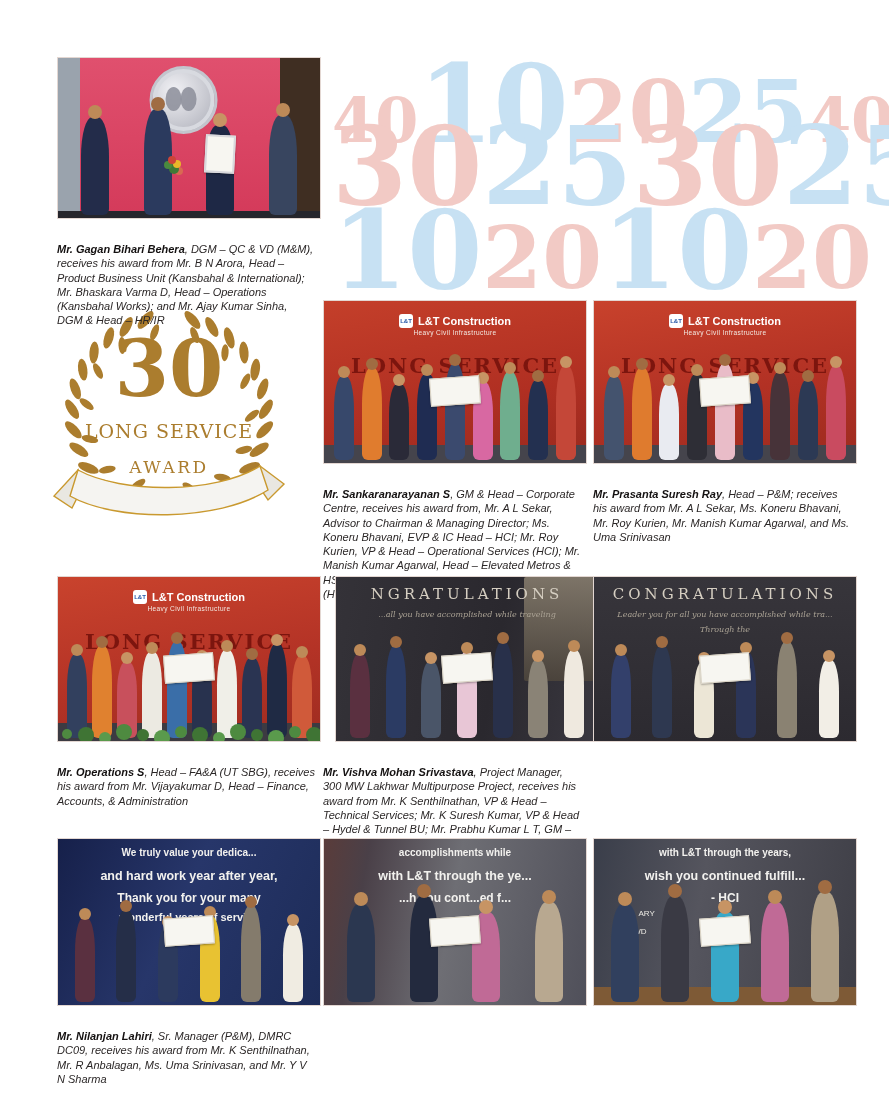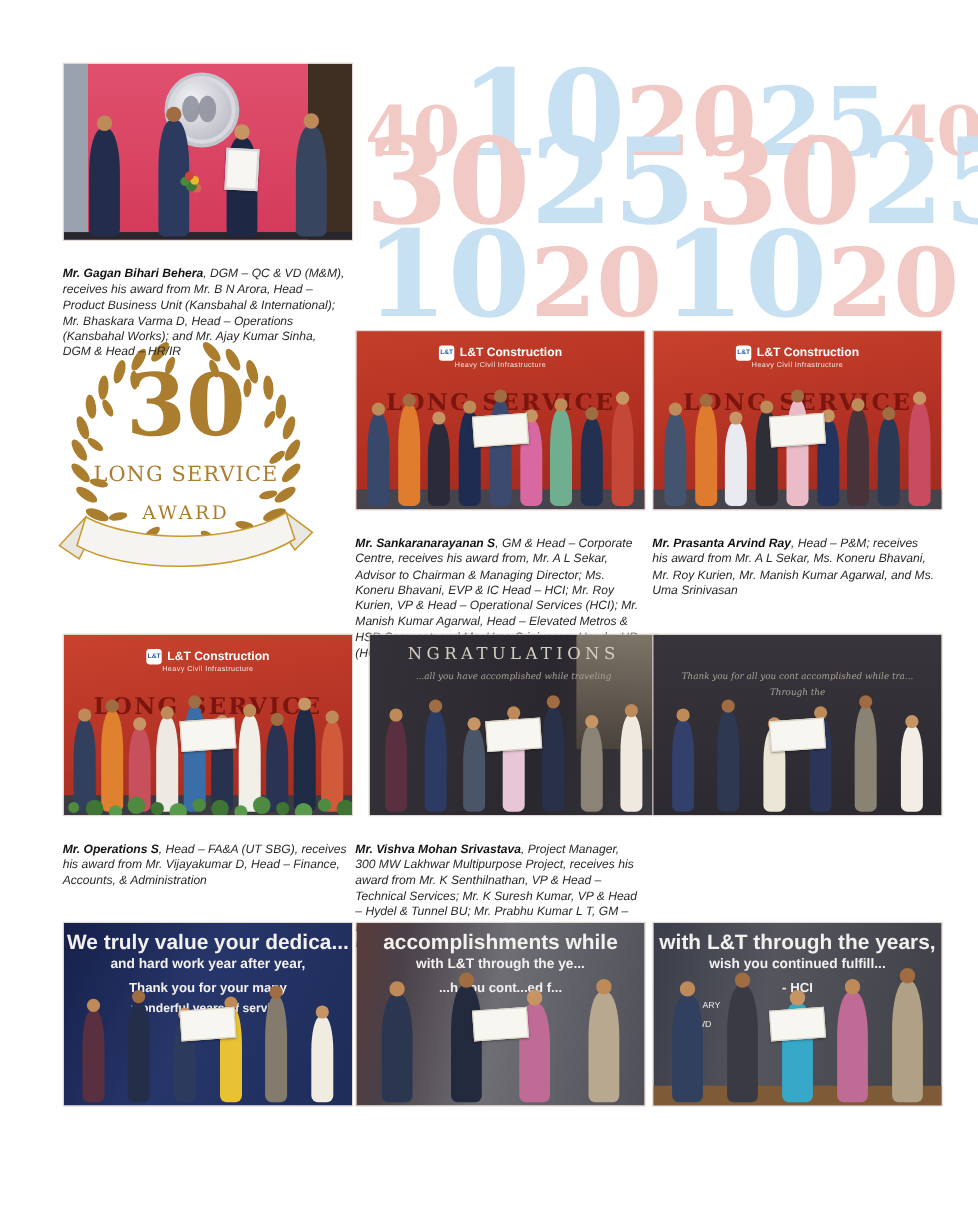--- a/index.html
+++ b/index.html
@@ -51,21 +51,21 @@
   .logo-sub{font-size:6.5px;font-weight:normal;color:#f3e9e2;margin-top:1px;letter-spacing:.4px;}
   .pt-banner{top:52px;font-family:"DejaVu Serif",serif;font-weight:bold;
              font-size:21px;letter-spacing:2px;color:#7c150e;z-index:0;}
   .pt-congrats{top:8px;font-family:"DejaVu Serif",serif;font-size:15px;
                letter-spacing:4px;color:#d6cfc2;z-index:1;}
   .pt-script{top:33px;font-family:"DejaVu Serif",serif;font-style:italic;
              font-size:8px;color:#aaa294;z-index:1;}
   .pt-script1{top:48px;}
   .pt-line{position:absolute;left:0;right:0;text-align:center;font-weight:bold;
            color:#f2f1ee;z-index:1;}
-  .pt-line0{top:8px;font-size:19px}
+  .pt-line0{top:8px;font-size:10px}
   .pt-line1{top:30px;font-size:12.5px}
   .pt-line2{top:52px;font-size:12px}
   .pt-line3{top:72px;font-size:11px}
   .pt-frag{position:absolute;color:#eceae4;font-weight:normal;font-size:8px;z-index:1;}
   .pt-frag0{left:17%;top:42%}
   .pt-frag1{left:15%;top:53%}
 
   .portrait-panel{position:absolute;right:4px;top:0;width:70px;height:104px;
                   background:linear-gradient(180deg,#8a8070,#4e463c);
                   opacity:.85;border-radius:2px;z-index:0;}
@@ -323,21 +323,21 @@
             <div class="head" style="height: 12px; width: 12px; background: rgb(160, 108, 66);"></div>
             <div class="pbody" style="height: 80px; background: rgb(44, 57, 84);"></div>
           </div>
           <div class="person" style="width: 20px;">
             <div class="head" style="height: 12px; width: 12px; background: rgb(199, 148, 100);"></div>
             <div class="pbody" style="height: 94px; background: rgb(201, 75, 96);"></div>
           </div>
         </div>
         <div class="cert cert-landscape"></div>
       </div>
-      <div class="caption"><span class="nm">Mr. Prasanta Arvind Ray</span><span class="rest">, Head – P&amp;M; receives his award from Mr. A L Sekar, Ms. Koneru Bhavani, Mr. Roy Kurien, Mr. Manish Kumar Agarwal, and Ms. Uma Srinivasan</span></div>
+      <div class="caption"><span class="nm">Mr. Prasanta Suresh Ray</span><span class="rest">, Head – P&amp;M; receives his award from Mr. A L Sekar, Ms. Koneru Bhavani, Mr. Roy Kurien, Mr. Manish Kumar Agarwal, and Ms. Uma Srinivasan</span></div>
     </div>
     <div class="card card-4">
       <div class="photo" style="background: linear-gradient(170deg, rgb(201, 67, 45) 0%, rgb(180, 51, 38) 55%, rgb(158, 44, 32) 100%);">
         <div class="pt pt-logo">
           <div class="lrow">
             <span class="logo-box">
               <span class="logo-mark">L&amp;T</span>
             </span>
             <span class="logo-name">L&amp;T Construction</span>
           </div>
@@ -426,21 +426,22 @@
             <div class="head" style="height: 12px; width: 12px; background: rgb(189, 138, 88);"></div>
             <div class="pbody" style="height: 88px; background: rgb(239, 233, 223);"></div>
           </div>
         </div>
         <div class="cert cert-landscape"></div>
       </div>
       <div class="caption"><span class="nm">Mr. Vishva Mohan Srivastava</span><span class="rest">, Project Manager, 300 MW Lakhwar Multipurpose Project, receives his award from Mr. K Senthilnathan, VP &amp; Head – Technical Services; Mr. K Suresh Kumar, VP &amp; Head – Hydel &amp; Tunnel BU; Mr. Prabhu Kumar L T, GM – Hydel Operations; Mr. R Anbalagan, EVP &amp; Head – Heavy Civil; and Ms. Uma Srinivasan</span></div>
     </div>
     <div class="card card-6">
       <div class="photo" style="background: linear-gradient(rgb(55, 53, 59), rgb(44, 42, 48));">
-        <div class="pt pt-script pt-script0">Thank you for all you cont accomplished while tra...</div>
+        <div class="pt pt-congrats">CONGRATULATIONS</div>
+        <div class="pt pt-script pt-script0">Leader you for all you have accomplished while tra...</div>
         <div class="pt pt-script pt-script1">Through the</div>
         <div class="figrow">
           <div class="person" style="width: 20px;">
             <div class="head" style="height: 12px; width: 12px; background: rgb(189, 138, 88);"></div>
             <div class="pbody" style="height: 84px; background: rgb(51, 64, 107);"></div>
           </div>
           <div class="person" style="width: 20px;">
             <div class="head" style="height: 12px; width: 12px; background: rgb(160, 108, 66);"></div>
             <div class="pbody" style="height: 92px; background: rgb(46, 56, 80);"></div>
           </div>
@@ -491,20 +492,21 @@
             <div class="head" style="height: 12px; width: 12px; background: rgb(160, 108, 66);"></div>
             <div class="pbody" style="height: 96px; background: rgb(132, 123, 108);"></div>
           </div>
           <div class="person" style="width: 20px;">
             <div class="head" style="height: 12px; width: 12px; background: rgb(199, 148, 100);"></div>
             <div class="pbody" style="height: 78px; background: rgb(240, 236, 226);"></div>
           </div>
         </div>
         <div class="cert cert-landscape"></div>
       </div>
+      <div class="caption"><span class="nm">Mr. Nilanjan Lahiri</span><span class="rest">, Sr. Manager (P&amp;M), DMRC DC09, receives his award from Mr. K Senthilnathan, Mr. R Anbalagan, Ms. Uma Srinivasan, and Mr. Y V N Sharma</span></div>
     </div>
     <div class="card card-8">
       <div class="photo" style="background: linear-gradient(100deg, rgb(90, 60, 58) 0%, rgb(74, 64, 72) 16%, rgb(110, 110, 116) 48%, rgb(80, 80, 90) 100%);">
         <div class="pt-line pt-line0">accomplishments while</div>
         <div class="pt-line pt-line1">with L&amp;T through the ye...</div>
         <div class="pt-line pt-line2">...h you cont...ed f...</div>
         <div class="figrow">
           <div class="person" style="width: 28px;">
             <div class="head" style="height: 14px; width: 14px; background: rgb(189, 138, 88);"></div>
             <div class="pbody" style="height: 98px; background: rgb(43, 55, 80);"></div>

